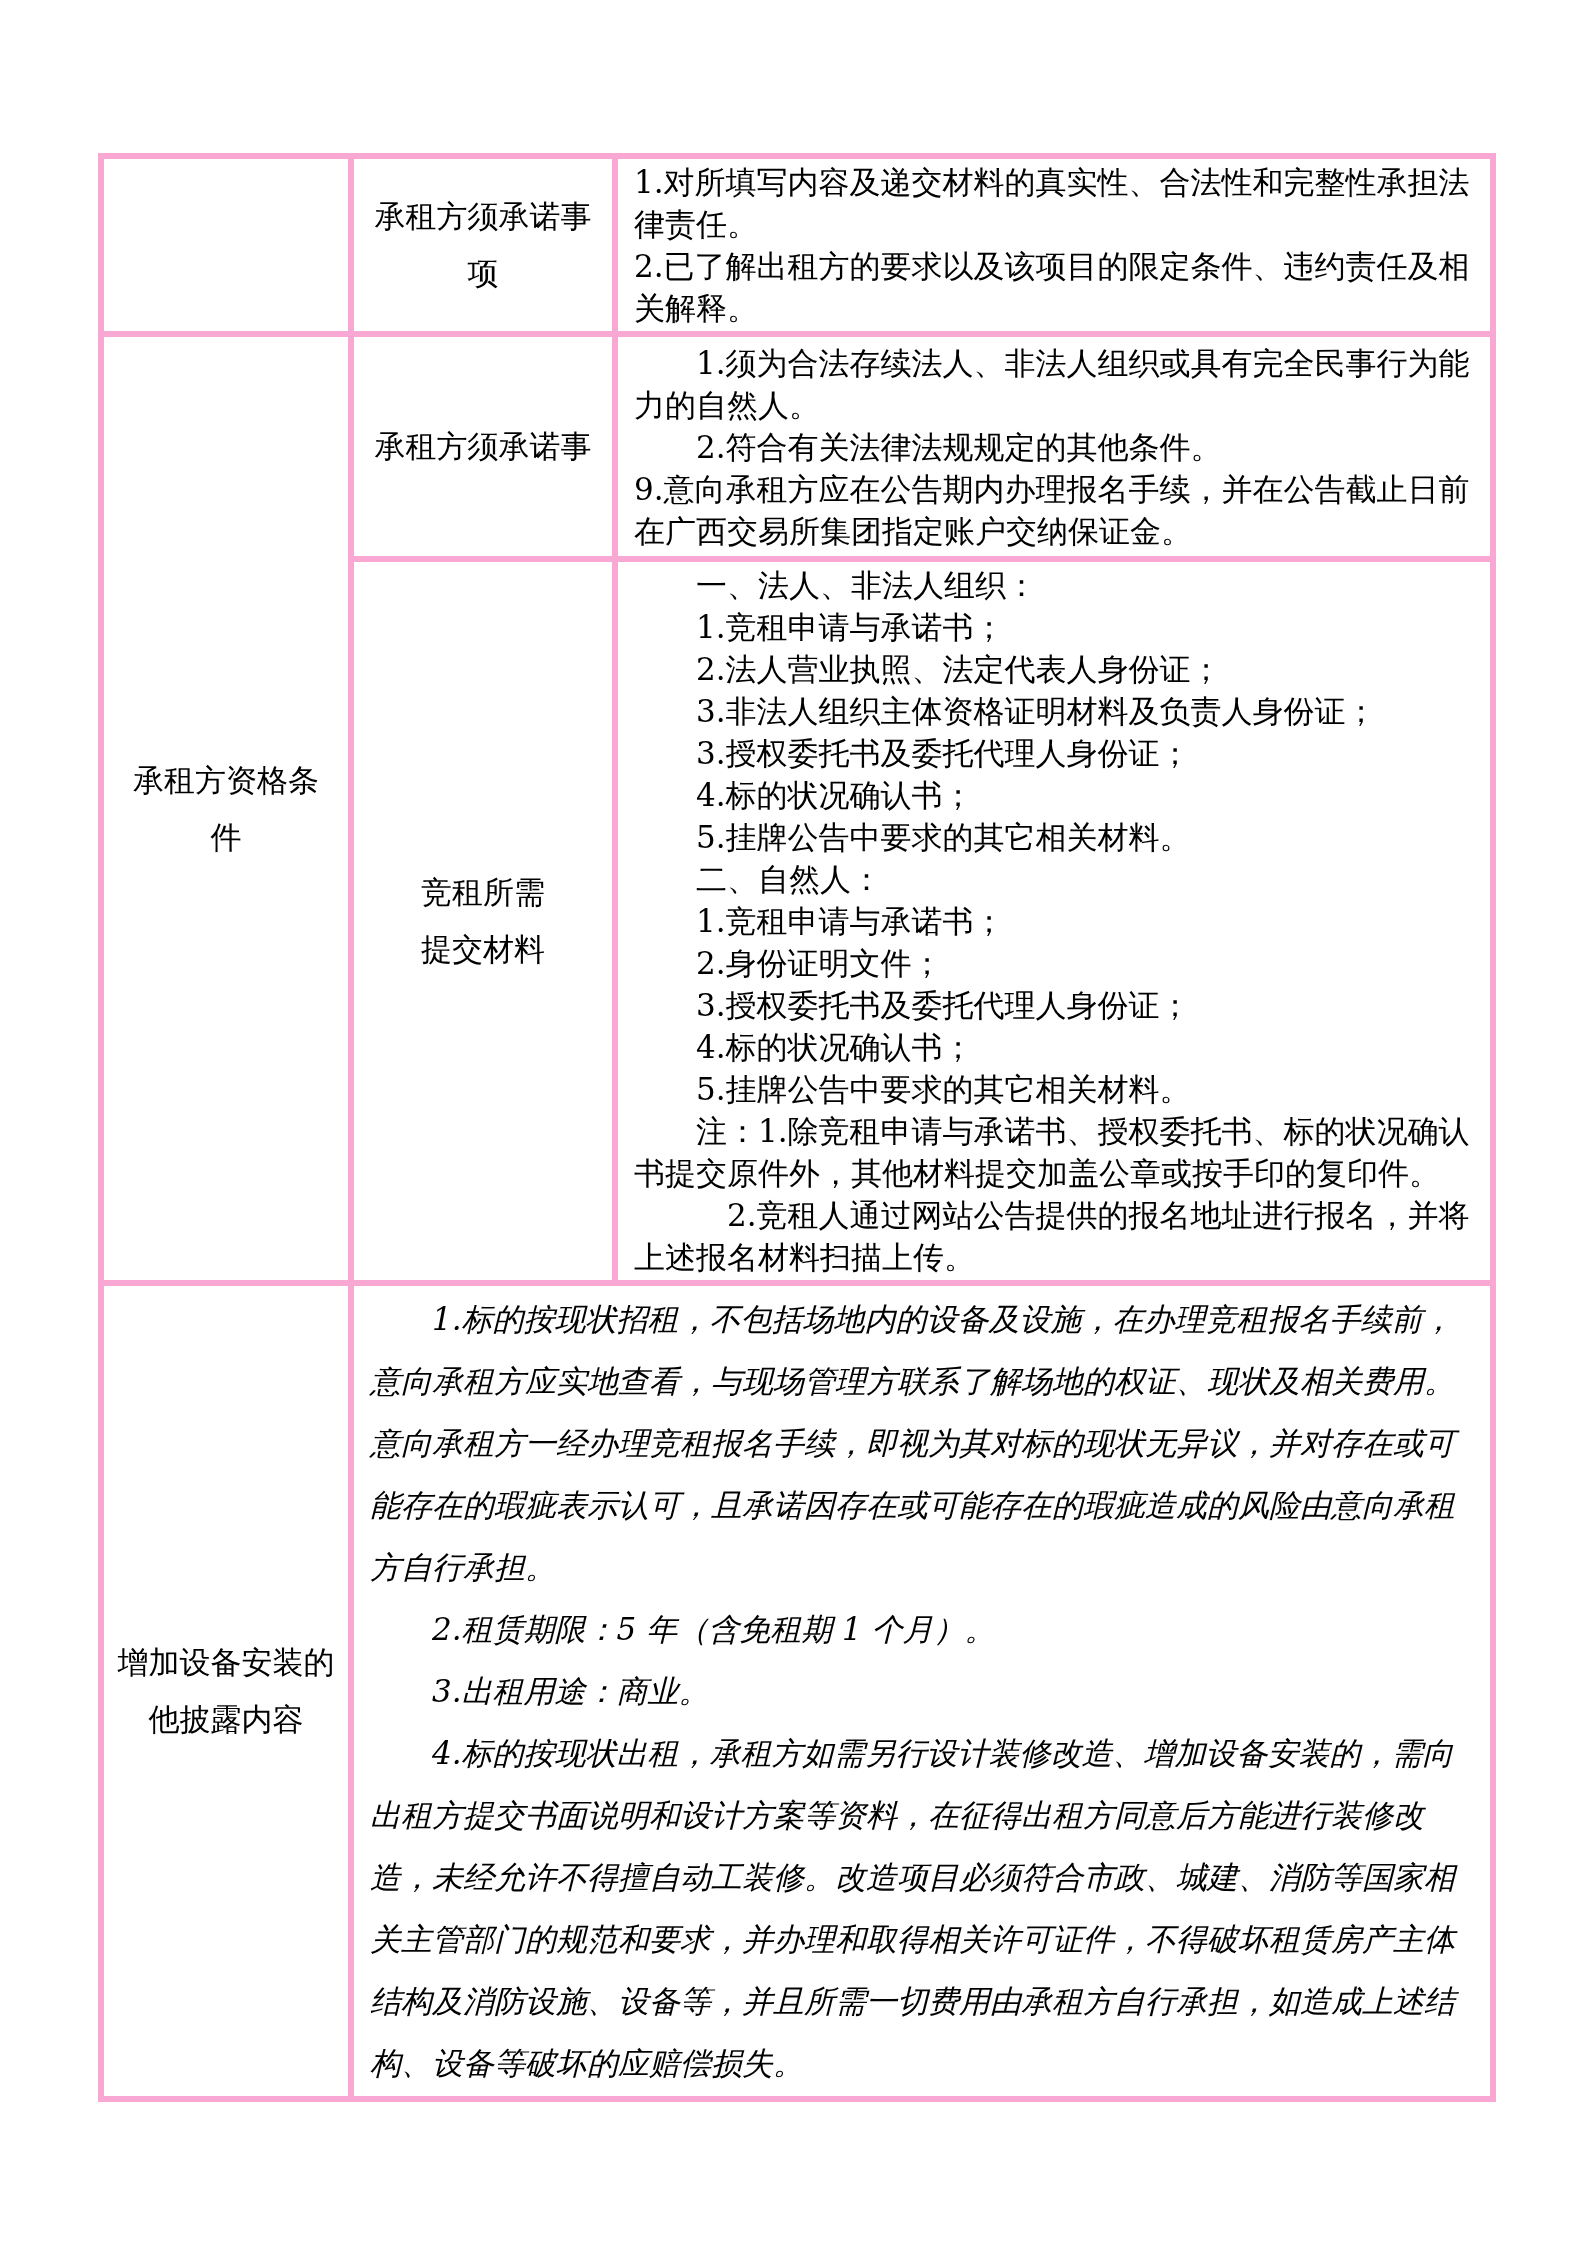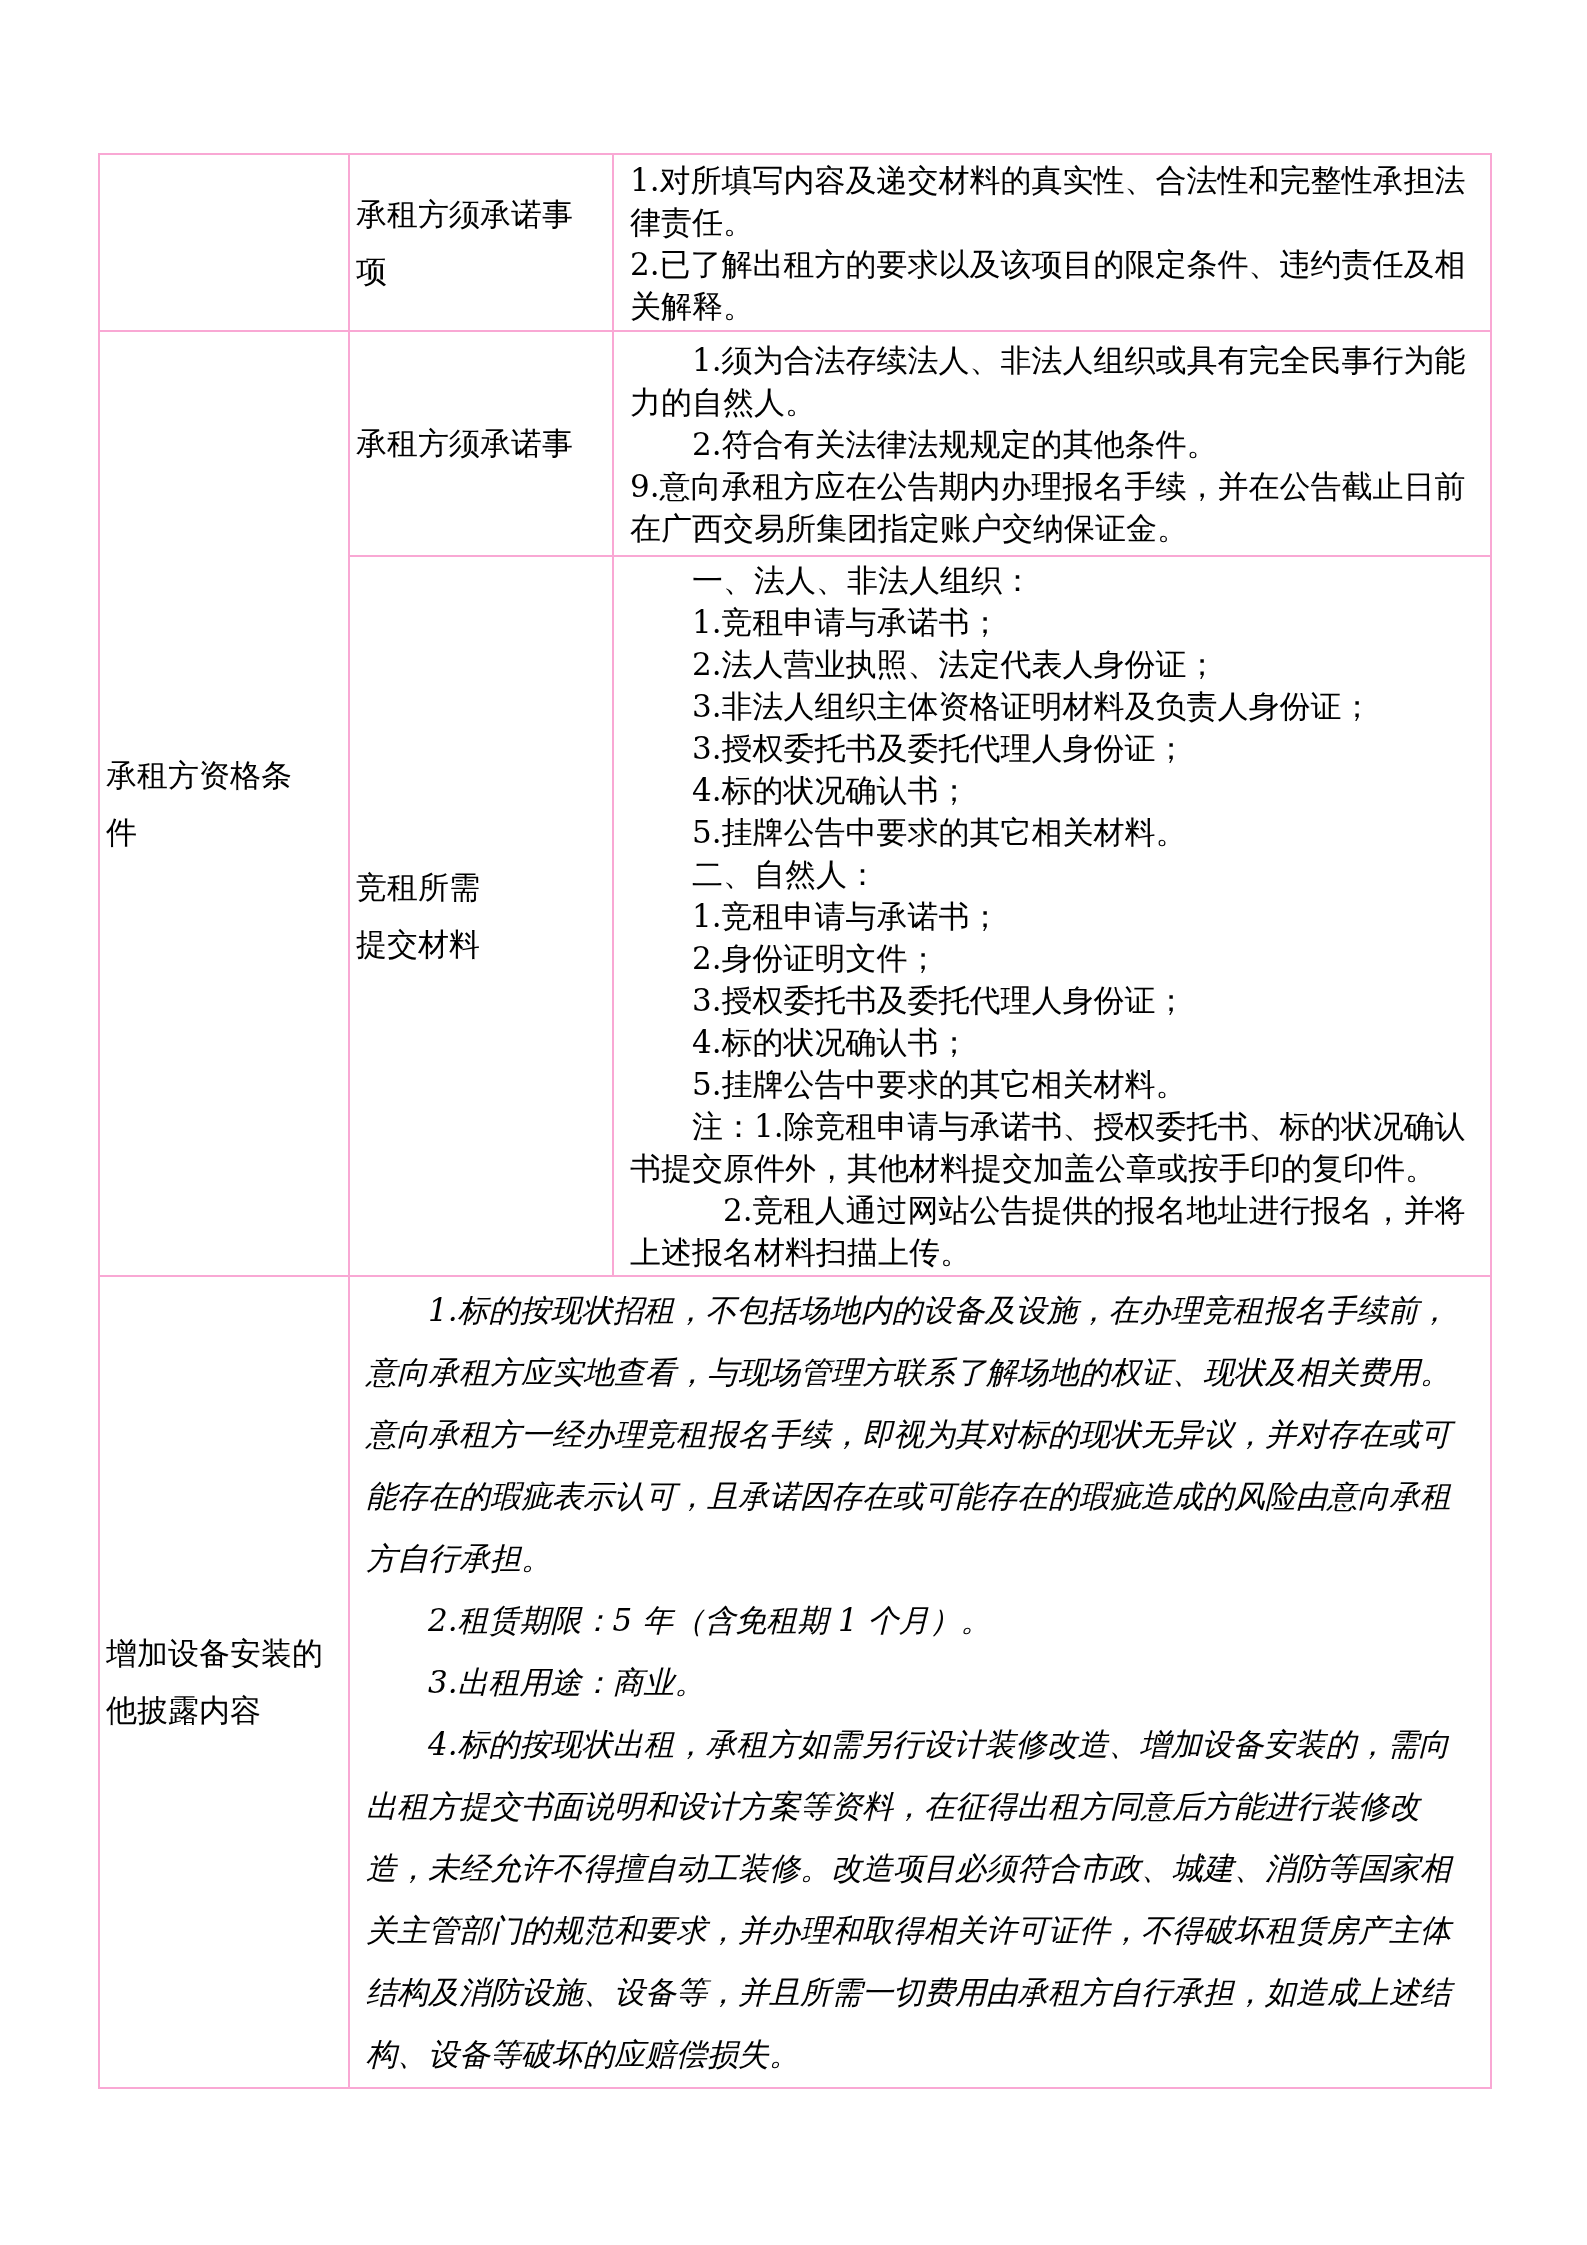--- a/index.html
+++ b/index.html
@@ -17,27 +17,27 @@
   }
   table.doc-table {
     position: absolute;
     left: 98px;
     top: 153px;
     width: 1392px;
     border-collapse: collapse;
     table-layout: fixed;
   }
   table.doc-table td {
-    border: 2px solid #f9a8d4;
+    border: 6px solid #f9a8d4;
     vertical-align: middle;
     font-size: 31px;
     overflow: hidden;
   }
   .label-cell {
-    text-align: left;
+    text-align: center;
     line-height: 57px;
     white-space: pre-line;
     padding: 2px 6px;
   }
   .content-cell {
     text-align: left;
     line-height: 42px;
     white-space: pre-wrap;
     padding: 2px 16px;
   }

